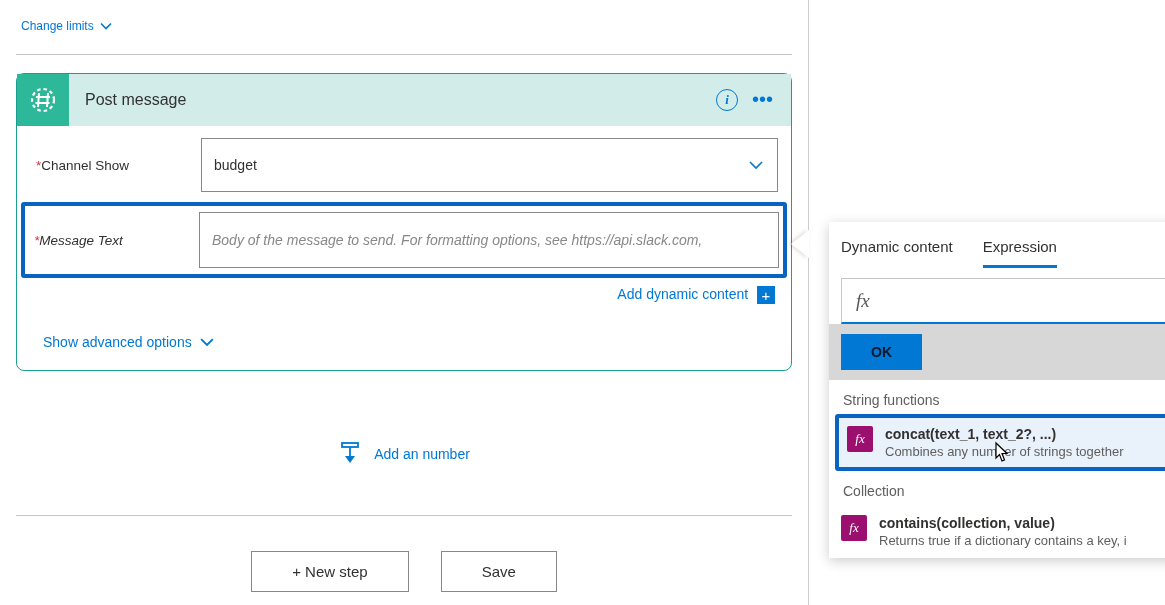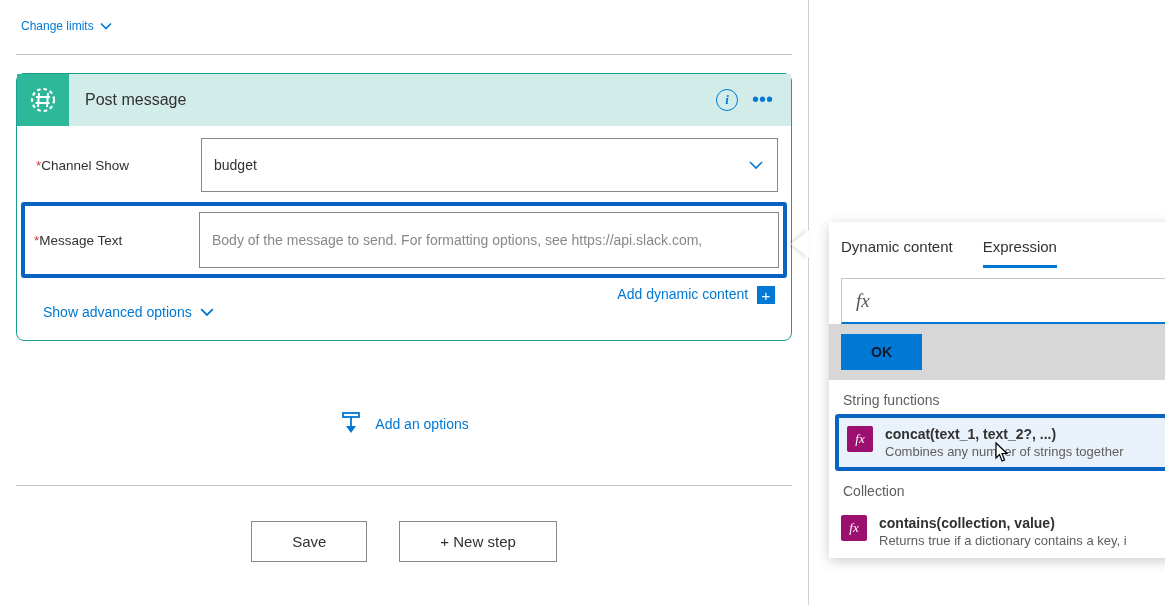--- a/index.html
+++ b/index.html
@@ -122,20 +122,21 @@
     .select-caret {
       color: #0078d4;
     }
     .highlight-row {
       border: 4px solid #0963c0;
       border-radius: 3px;
       display: flex;
       align-items: center;
       padding: 6px 4px 6px 4px;
       margin: 8px -6px;
+      font-style: italic;
     }
     .text-input-box {
       flex: 1;
       border: 1px solid #8a8886;
       height: 56px;
       display: flex;
       align-items: center;
       padding: 0 12px;
       background: #fff;
       color: #8a8886;
@@ -158,20 +159,21 @@
       font-size: 15px;
       margin-left: 5px;
       vertical-align: middle;
       line-height:1;
     }
     .adv-options {
       color: #0078d4;
       display: inline-flex;
       align-items: center;
       gap: 8px;
+      margin-top: 30px;
       padding-left: 16px;
       cursor: pointer;
       font-size: 14px;
     }
     .add-action {
       text-align: center;
       margin-top: 70px;
       color: #0078d4;
     }
     .add-action-inner {
@@ -390,29 +392,29 @@
     </div>
   </div>
 
   <div class="add-action">
     <span class="add-action-inner">
       <svg width="24" height="26" viewBox="0 0 24 26">
         <rect x="4" y="2" width="16" height="4" fill="none" stroke="#0078d4" stroke-width="1.8"></rect>
         <line x1="12" y1="6" x2="12" y2="19" stroke="#0078d4" stroke-width="1.8"></line>
         <path d="M7 15 L12 22 L17 15 Z" fill="#0078d4"></path>
       </svg>
-      <span>Add an options</span>
+      <span>Add an number</span>
     </span>
   </div>
 
   <div class="bottom-hr"></div>
 
   <div class="bottom-buttons">
+    <button class="btn">+ New step</button>
     <button class="btn">Save</button>
-    <button class="btn">+ New step</button>
   </div>
 
 </div>
 
 <div class="right-panel">
 
   <div class="callout-notch-wrapper">
     <div class="callout-tri"></div>
   </div>
 

